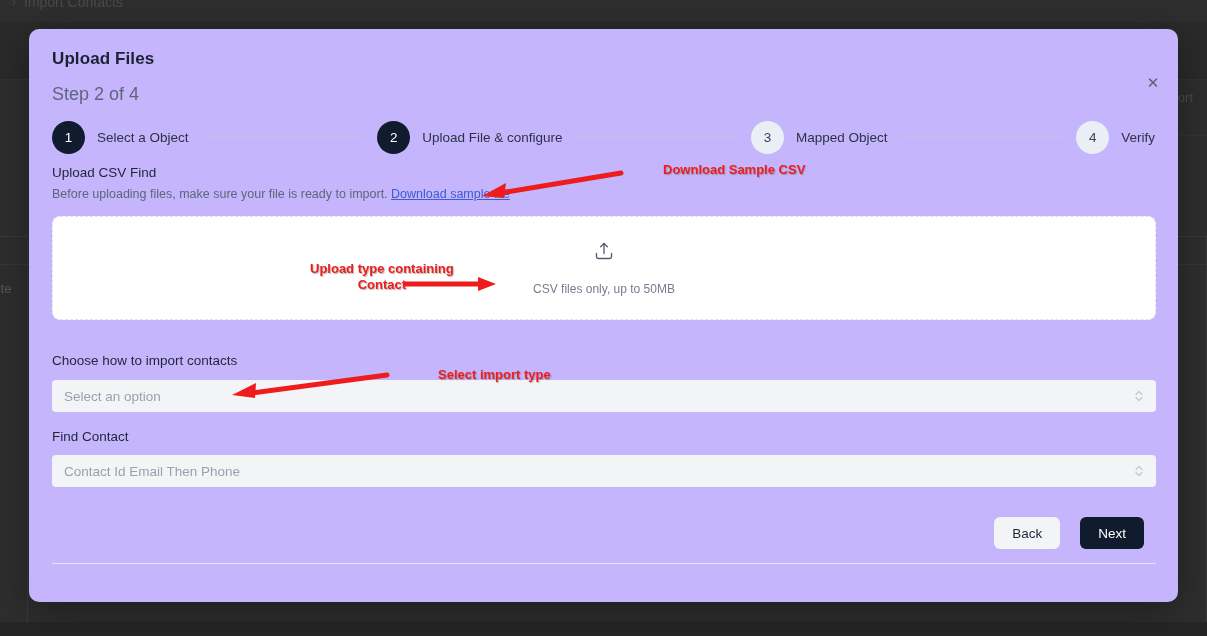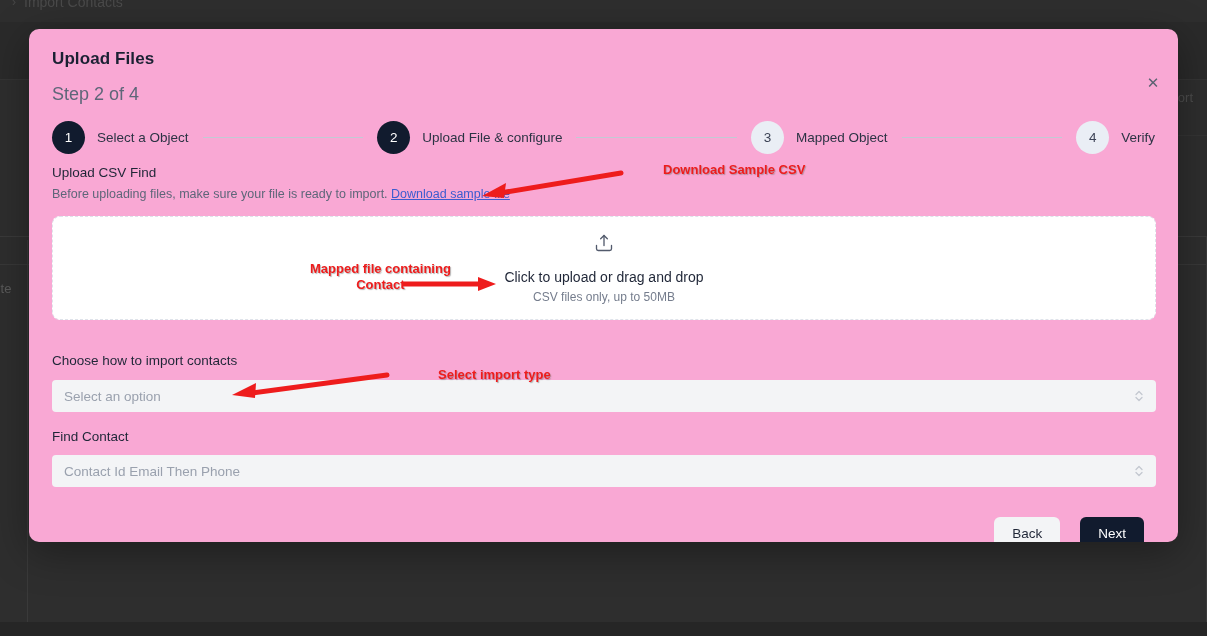--- a/index.html
+++ b/index.html
@@ -52,22 +52,22 @@
     position: absolute; right: 0; top: 236px; bottom: 0; width: 1px; background: #3a3a3a;
   }
   .bg-bottom-band {
     position: absolute; left: 0; right: 0; bottom: 0; height: 14px; background: #262626;
   }
 
   
   .modal {
     position: absolute;
     left: 29px; top: 29px;
-    width: 1149px; height: 513px;
-    background: #f9a8d4;
+    width: 1149px; height: 573px;
+    background: #c4b5fd;
     border-radius: 10px;
     box-shadow: 0 10px 40px rgba(0,0,0,0.35);
     overflow: hidden;
   }
   .modal-close {
     position: absolute; right: 14px; top: 42px;
     width: 22px; height: 22px;
     display: flex; align-items: center; justify-content: center;
     color: #5b6272; font-size: 15px; line-height: 1;
     cursor: pointer; background: none; border: none; padding: 0;
@@ -247,21 +247,20 @@
   </div>
 
   <div class="dropzone">
     <span class="dz-icon">
       <svg width="20" height="20" viewBox="0 0 24 24" fill="none" stroke="currentColor" stroke-width="1.6" stroke-linecap="round" stroke-linejoin="round">
         <path d="M12 15V3"></path>
         <path d="M8 7l4-4 4 4"></path>
         <path d="M3 15v4a2 2 0 0 0 2 2h14a2 2 0 0 0 2-2v-4"></path>
       </svg>
     </span>
-    <div class="dz-main">Click to upload or drag and drop</div>
     <div class="dz-sub">CSV files only, up to 50MB</div>
   </div>
 
   <div class="field-label label-import">Choose how to import contacts</div>
   <div class="select-box select-import">
     <span class="select-value">Select an option</span>
     <span class="chev-updown">
       <svg width="10" height="16" viewBox="0 0 10 16" fill="none" stroke="#8b93a3" stroke-width="1.3" stroke-linecap="round" stroke-linejoin="round">
         <path d="M2 6.5L5 3.5l3 3"></path>
         <path d="M2 9.5L5 12.5l3-3"></path>
@@ -294,21 +293,21 @@
 <div class="anno-arrow" style="left:478px; top:170px;">
   <svg width="145" height="32" viewBox="0 0 145 32">
     <g filter="none">
       <path d="M143 3 L22 23" stroke="#ee1c1c" stroke-width="5" stroke-linecap="round"></path>
       <path d="M4 26 L28 13 L26 28 Z" fill="#ee1c1c"></path>
     </g>
   </svg>
 </div>
 
 <div class="anno anno-upload">
-  <div>Mapped file containing</div>
+  <div>Upload type containing</div>
   <div style="text-align:center">Contact</div>
 </div>
 
 <div class="anno-arrow" style="left:400px; top:274px;">
   <svg width="100" height="20" viewBox="0 0 100 20">
     <path d="M3 10 L82 10" stroke="#ee1c1c" stroke-width="5" stroke-linecap="butt"></path>
     <path d="M96 10 L78 3 L78 17 Z" fill="#ee1c1c"></path>
   </svg>
 </div>
 

